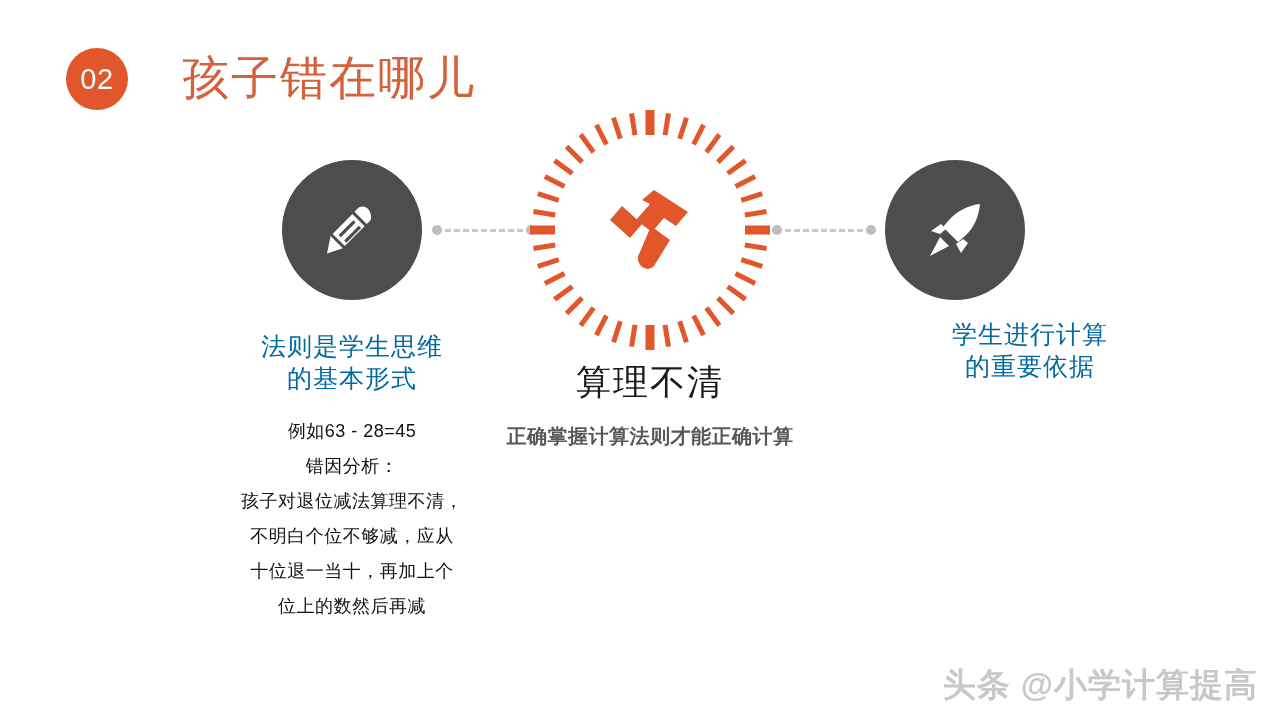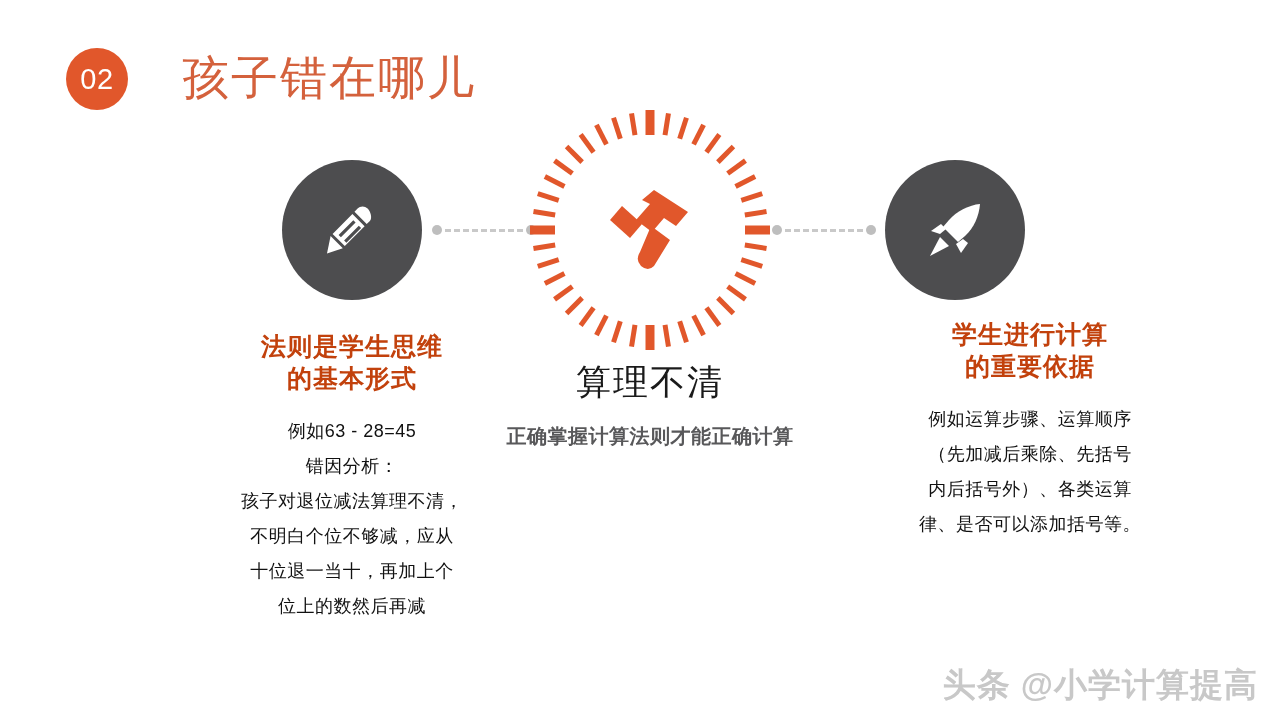--- a/index.html
+++ b/index.html
@@ -108,22 +108,22 @@
 
   
   .col {
     position: absolute;
     text-align: center;
   }
   .col.left-col  { left: 162px; top: 330px; width: 380px; }
   .col.right-col { left: 840px; top: 318px; width: 380px; }
 
   .col-heading {
-    color: #c2410c;
-    font-weight: bold;
+    color: #0369a1;
+    font-weight: normal;
     font-size: 25px;
     line-height: 32px;
     letter-spacing: 1px;
   }
   .col-body {
     margin-top: 20px;
     color: #111111;
     font-size: 18px;
     line-height: 35px;
     letter-spacing: 0.5px;
@@ -292,23 +292,17 @@
   <div class="center-col">
     <div class="center-title">算理不清</div>
     <div class="center-sub">正确掌握计算法则才能正确计算</div>
   </div>
 
   <div class="col right-col">
     <div class="col-heading">
       <div>学生进行计算</div>
       <div>的重要依据</div>
     </div>
-    <div class="col-body">
-      <div>例如运算步骤、运算顺序</div>
-      <div>（先加减后乘除、先括号</div>
-      <div>内后括号外）、各类运算</div>
-      <div>律、是否可以添加括号等。</div>
-    </div>
   </div>
 
   <div class="watermark">头条 @小学计算提高</div>
 
 </div>
 
 </body></html>

